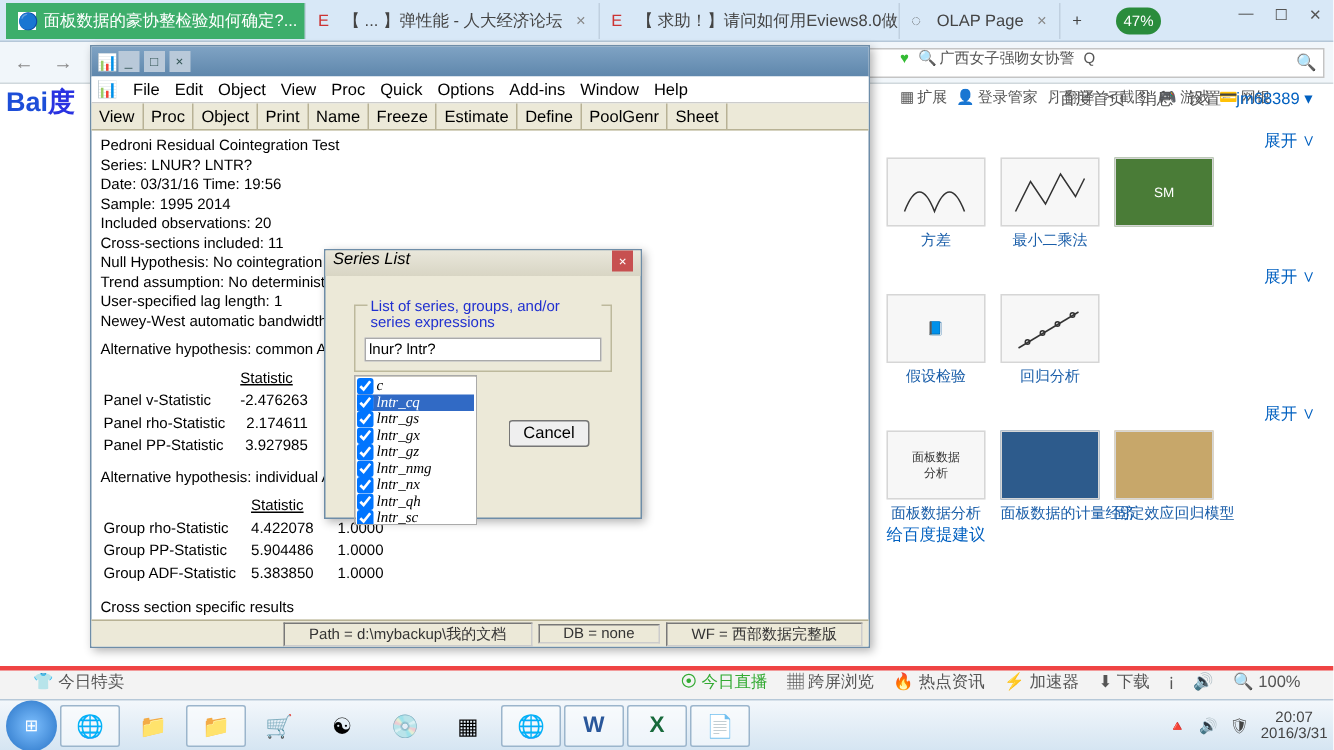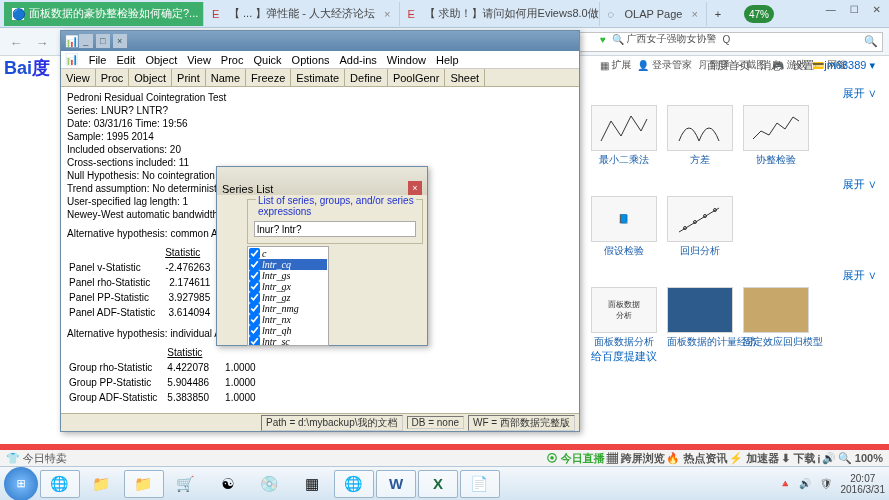--- a/index.html
+++ b/index.html
@@ -25,51 +25,51 @@
 .ev-title .wc span{width:14px;height:14px;background:#b9c9d9;display:flex;align-items:center;justify-content:center;color:#355;font-size:9px;}
 .ev-menu{height:18px;background:#fff;border-bottom:1px solid #ccc;display:flex;align-items:center;padding:0 4px;gap:10px;font-size:11px;}
 .ev-tb{height:18px;background:#ece9d8;border-bottom:1px solid #b8b295;display:flex;align-items:center;font-size:11px;}
 .ev-tb span{padding:0 5px;border-right:1px solid #b8b295;height:100%;display:flex;align-items:center;}
 .ev-body{position:relative;padding:4px 6px;font-family:Arial;font-size:10px;line-height:13px;color:#000;height:340px;overflow:hidden;}
 .stattab{margin-top:4px;}
 .stattab td{padding:0 8px 0 0;text-align:left;}
 .stattab td.n{text-align:right;padding-right:14px;}
 .underline{text-decoration:underline;}
 .series-dlg{position:absolute;left:216px;top:166px;width:212px;height:180px;background:#ece9d8;border:1px solid #6e8da8;box-shadow:2px 2px 6px rgba(0,0,0,.3);z-index:5;}
-.dlg-title{height:28px;background:linear-gradient(#e9e7db,#d8d5c4);font-size:11px;display:flex;align-items:flex-end;padding:0 5px;}
+.dlg-title{height:17px;background:linear-gradient(#e9e7db,#d8d5c4);font-size:11px;display:flex;align-items:flex-start;padding:0 5px;font-style:italic;}
 .dlg-title .t{flex:1;}
 .dlg-title .x{background:#c75050;color:#fff;width:14px;height:14px;display:flex;align-items:center;justify-content:center;font-size:9px;}
-.dlg-body{padding:4px;font-size:10px;margin-left:26px;}
+.dlg-body{padding:19px;font-size:10px;}
 .fieldset{border:1px solid #bdb99c;padding:6px;margin-bottom:2px;}
 .legend{color:#2030d0;font-size:10px;margin:-12px 0 4px 2px;background:#ece9d8;display:inline-block;padding:0 2px;}
 .dlg-in{width:100%;height:16px;font-size:10px;border:1px solid #aaa;padding:1px 2px;}
 .chkrow{display:flex;flex-direction:column;gap:0;max-height:100px;overflow-y:auto;border:1px solid #aaa;padding:1px;background:#fff;}
 .chkitem{display:flex;gap:2px;align-items:center;font-size:10px;font-family:"Times New Roman",serif;font-style:italic;}
 .chkitem input{width:11px;height:11px;}
 .btns{display:flex;justify-content:center;gap:8px;margin-top:4px;}
 .btns button{font-size:11px;padding:1px 8px;}
 .ev-status{position:absolute;bottom:0;left:0;right:0;height:18px;background:#ece9d8;border-top:1px solid #b8b295;display:flex;align-items:center;font-size:10px;color:#333;padding:0 4px;gap:4px;}
-.ev-status .cell{border:1px inset #ccc;padding:0 4px;}
+.ev-status .cell{border:1px inset #ccc;padding:0 16px;}
 .right-panel{position:absolute;right:8px;top:86px;width:290px;font-size:11px;}
 .rp-row{display:flex;justify-content:space-between;margin-bottom:4px;padding-right:4px;}
 .rp-link{color:#0060c0;}
 .rp-grid{display:flex;flex-wrap:wrap;gap:10px;}
 .rp-thumb{width:66px;text-align:center;font-size:10px;}
 .rp-thumb .img{width:66px;height:46px;border:1px solid #d6d6d6;background:#f7f7f7;margin-bottom:2px;display:flex;align-items:center;justify-content:center;color:#aaa;font-size:9px;overflow:hidden;}
 .rp-thumb a{color:#1a5ea9;text-decoration:none;white-space:nowrap;}
 .taskbar{position:absolute;bottom:0;left:0;right:0;height:34px;background:linear-gradient(#f3f7fb,#d5e5f2);border-top:1px solid #b6c8d8;display:flex;align-items:center;padding:0 4px;gap:2px;}
 .start{width:34px;height:34px;border-radius:50%;background:radial-gradient(#7ec0ff,#2671c4);display:flex;align-items:center;justify-content:center;}
 .tb-i{width:40px;height:28px;display:flex;align-items:center;justify-content:center;font-size:15px;}
 .tb-i.active{background:rgba(255,255,255,.55);border:1px solid #9bb5cc;border-radius:2px;}
 .tb-right{margin-left:auto;display:flex;align-items:center;gap:8px;font-size:10px;color:#444;}
 .clock{text-align:center;font-size:10px;line-height:11px;}
 .ext-row{position:absolute;left:600px;top:32px;right:8px;height:20px;display:flex;flex-wrap:wrap;gap:6px;font-size:10px;color:#555;align-items:center;}
 .ext-i{display:flex;align-items:center;gap:2px;}
-.bottom-bar{position:absolute;bottom:34px;left:0;right:0;height:22px;background:#f3f3f3;border-top:6px solid #ef4444;display:flex;align-items:center;padding:0 6px;font-size:11px;color:#555;gap:10px;}
-.bottom-bar .r{margin-left:auto;display:flex;gap:2px;align-items:center;font-weight:bold;}
+.bottom-bar{position:absolute;bottom:34px;left:0;right:0;height:22px;background:#f3f3f3;border-top:3px solid #ef4444;display:flex;align-items:flex-start;padding:0 22px;font-size:11px;color:#555;gap:10px;}
+.bottom-bar .r{margin-left:auto;display:flex;gap:13px;align-items:center;}
 
 .mini-line{width:50px;height:34px;stroke:#333;fill:none;stroke-width:1;}
 </style>
 </head>
 <body>
 
 <div class="browser-tabs">
   <div class="btab active">
       <span class="fav" style="background:#fff">🔵</span>
       <span>面板数据的豪协整检验如何确定?...</span>
@@ -184,24 +184,20 @@
             <td class="n">-2.476263</td>
           </tr>
       <tr>
             <td>Panel rho-Statistic</td>
             <td class="n">2.174611</td>
           </tr>
       <tr>
             <td>Panel PP-Statistic</td>
             <td class="n">3.927985</td>
           </tr>
-      <tr>
-            <td>Panel ADF-Statistic</td>
-            <td class="n">3.614094</td>
-          </tr>
     </tbody>
       </table>
     <div style="height:6px"></div>
     <div>Alternative hypothesis: individual AR coef</div>
     <table class="stattab">
       <tbody>
           <tr>
             <td></td>
             <td class="underline">Statistic</td>
             <td></td>
@@ -278,45 +274,45 @@
         <label class="chkitem">
             <input type="checkbox" checked="" style="">
             <span>lntr_qh</span>
           </label>
         <label class="chkitem">
             <input type="checkbox" checked="" style="">
             <span>lntr_sc</span>
           </label>
 
       </div>
+      <div class="btns" style="flex:1;flex-direction:column;align-items:center;justify-content:center;margin-top:30px">
+
+        <button>Cancel</button>
+      </div>
     </div>
   </div>
 </div>
 
 <div class="right-panel">
   <div class="rp-row">
       <span></span>
       <a class="rp-link"><span>展开</span> ∨</a>
     </div>
   <div class="rp-grid">
-    <div class="rp-thumb"><div class="img">
-          <svg class="mini-line" viewBox="0 0 50 34">
-            <polyline points="2,30 12,10 22,25 32,5 42,20 48,8"></polyline>
-          </svg>
-        </div><a>最小二乘法</a></div>
     <div class="rp-thumb"><div class="img">
           <svg class="mini-line" viewBox="0 0 50 34">
             <path d="M4 30 Q 14 4 24 30 Q 34 4 44 30"></path>
           </svg>
         </div><a>方差</a></div>
     <div class="rp-thumb"><div class="img">
           <svg class="mini-line" viewBox="0 0 50 34">
-            <polyline points="2,28 10,20 18,24 26,12 34,18 42,6 48,10"></polyline>
+            <polyline points="2,30 12,10 22,25 32,5 42,20 48,8"></polyline>
           </svg>
-        </div><a>协整检验</a></div>
+        </div><a>最小二乘法</a></div>
+    <div class="rp-thumb"><div class="img" style="background:#4a7c37;color:#fff">SM</div><a style="visibility:hidden">更多</a></div>
   </div>
   <div class="rp-row" style="margin-top:10px">
       <span></span>
       <a class="rp-link"><span>展开</span> ∨</a>
     </div>
   <div class="rp-grid">
     <div class="rp-thumb"><div class="img">📘</div><a>假设检验</a></div>
     <div class="rp-thumb"><div class="img">
           <svg class="mini-line" viewBox="0 0 50 34">
             <line x1="4" y1="30" x2="44" y2="6"></line>

